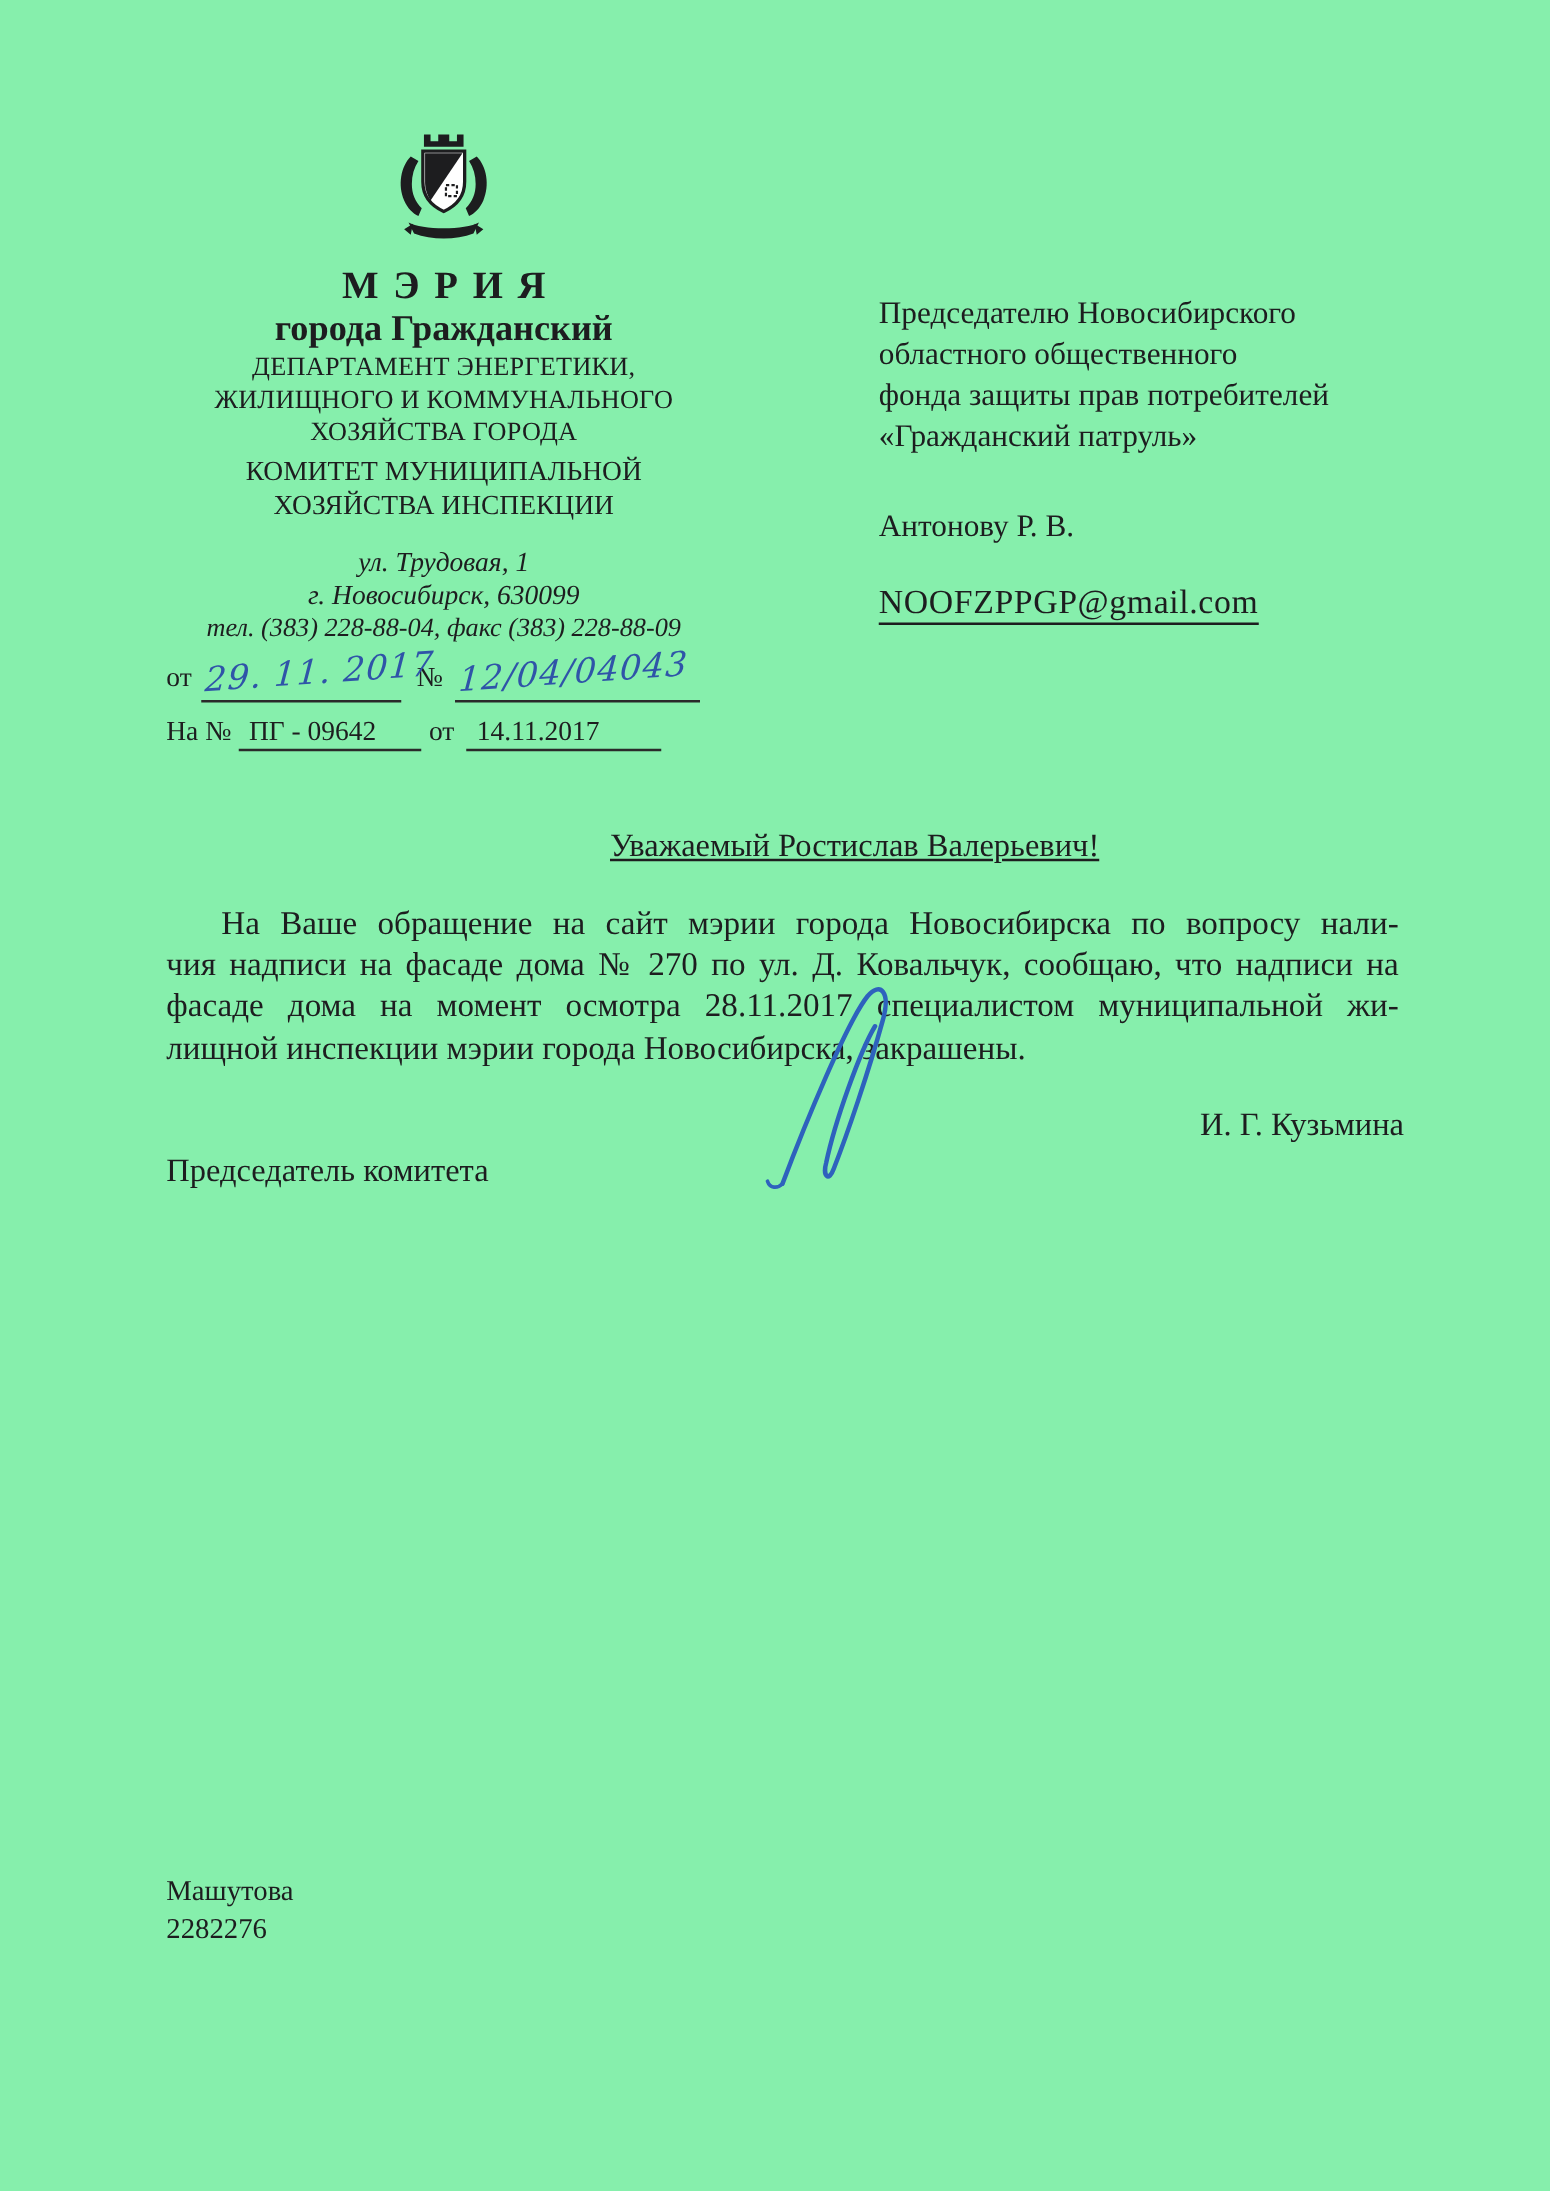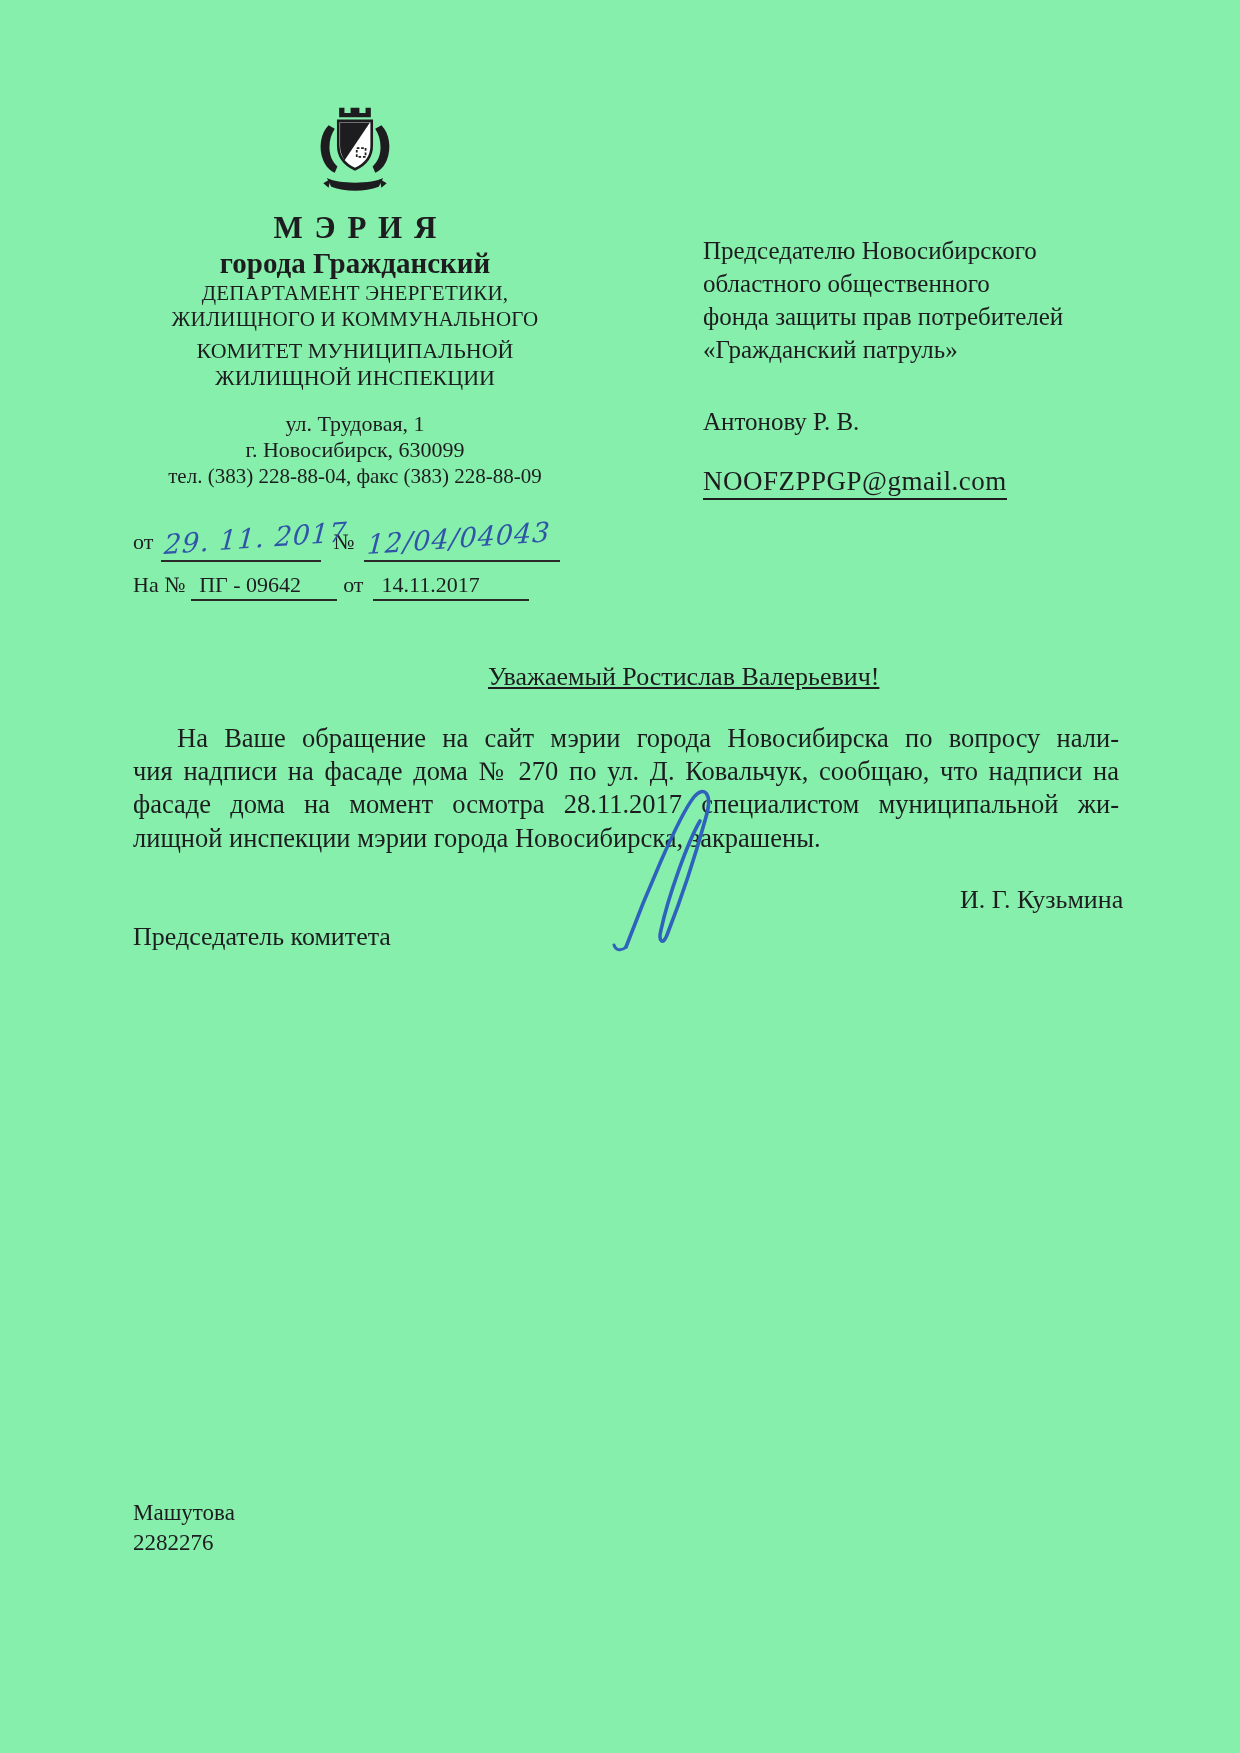--- a/index.html
+++ b/index.html
@@ -20,21 +20,21 @@
   .org-title{
     font-size:31px;font-weight:bold;letter-spacing:0.38em;padding-left:0.38em;
     line-height:36px;
   }
   .org-subtitle{font-size:29px;font-weight:bold;line-height:34px;}
   .dept-line{font-size:21px;line-height:26px;letter-spacing:0.2px;}
   .dept-block{margin-top:0;}
   .committee-block{margin-top:5px;}
   .committee-line{font-size:22px;font-weight:normal;line-height:27px;}
   .addr-block{margin-top:20px;}
-  .addr-line{font-size:22px;line-height:26px;}
+  .addr-line{font-size:22px;line-height:26px;font-style:italic;}
   .addr-line.small{font-size:21px;}
   
   .ref-line1{
     position:absolute;left:133px;top:520px;width:470px;
     font-size:22px;white-space:nowrap;
   }
   .ref-line1 .lbl{vertical-align:bottom;line-height:40px;}
   .hw-field{
     display:inline-block;border-bottom:2px solid #2a2a2a;
     height:40px;vertical-align:bottom;position:relative;
@@ -106,25 +106,26 @@
       <path d="M18 86 c12 7 52 7 64 0 l-5 10 c-16 6 -38 6 -54 0 z" fill="#1d1d1f"></path>
       <path d="M14 92 l8 -5 -2 10 z M86 92 l-8 -5 2 10 z" fill="#1d1d1f"></path>
     </svg>
 
     <div class="org-title">МЭРИЯ</div>
     <div class="org-subtitle">города Гражданский</div>
 
     <div class="dept-block">
       <div class="dept-line">ДЕПАРТАМЕНТ ЭНЕРГЕТИКИ,</div>
       <div class="dept-line">ЖИЛИЩНОГО И КОММУНАЛЬНОГО</div>
+      <div class="dept-line">ХОЗЯЙСТВА ГОРОДА</div>
     </div>
 
     <div class="committee-block">
       <div class="committee-line">КОМИТЕТ МУНИЦИПАЛЬНОЙ</div>
-      <div class="committee-line">ЖИЛИЩНОЙ ИНСПЕКЦИИ</div>
+      <div class="committee-line">ХОЗЯЙСТВА ИНСПЕКЦИИ</div>
     </div>
 
     <div class="addr-block">
       <div class="addr-line">ул. Трудовая, 1</div>
       <div class="addr-line">г. Новосибирск, 630099</div>
       <div class="addr-line small">тел. (383) 228-88-04, факс (383) 228-88-09</div>
     </div>
   </div>
 
   <div class="ref-line1">

